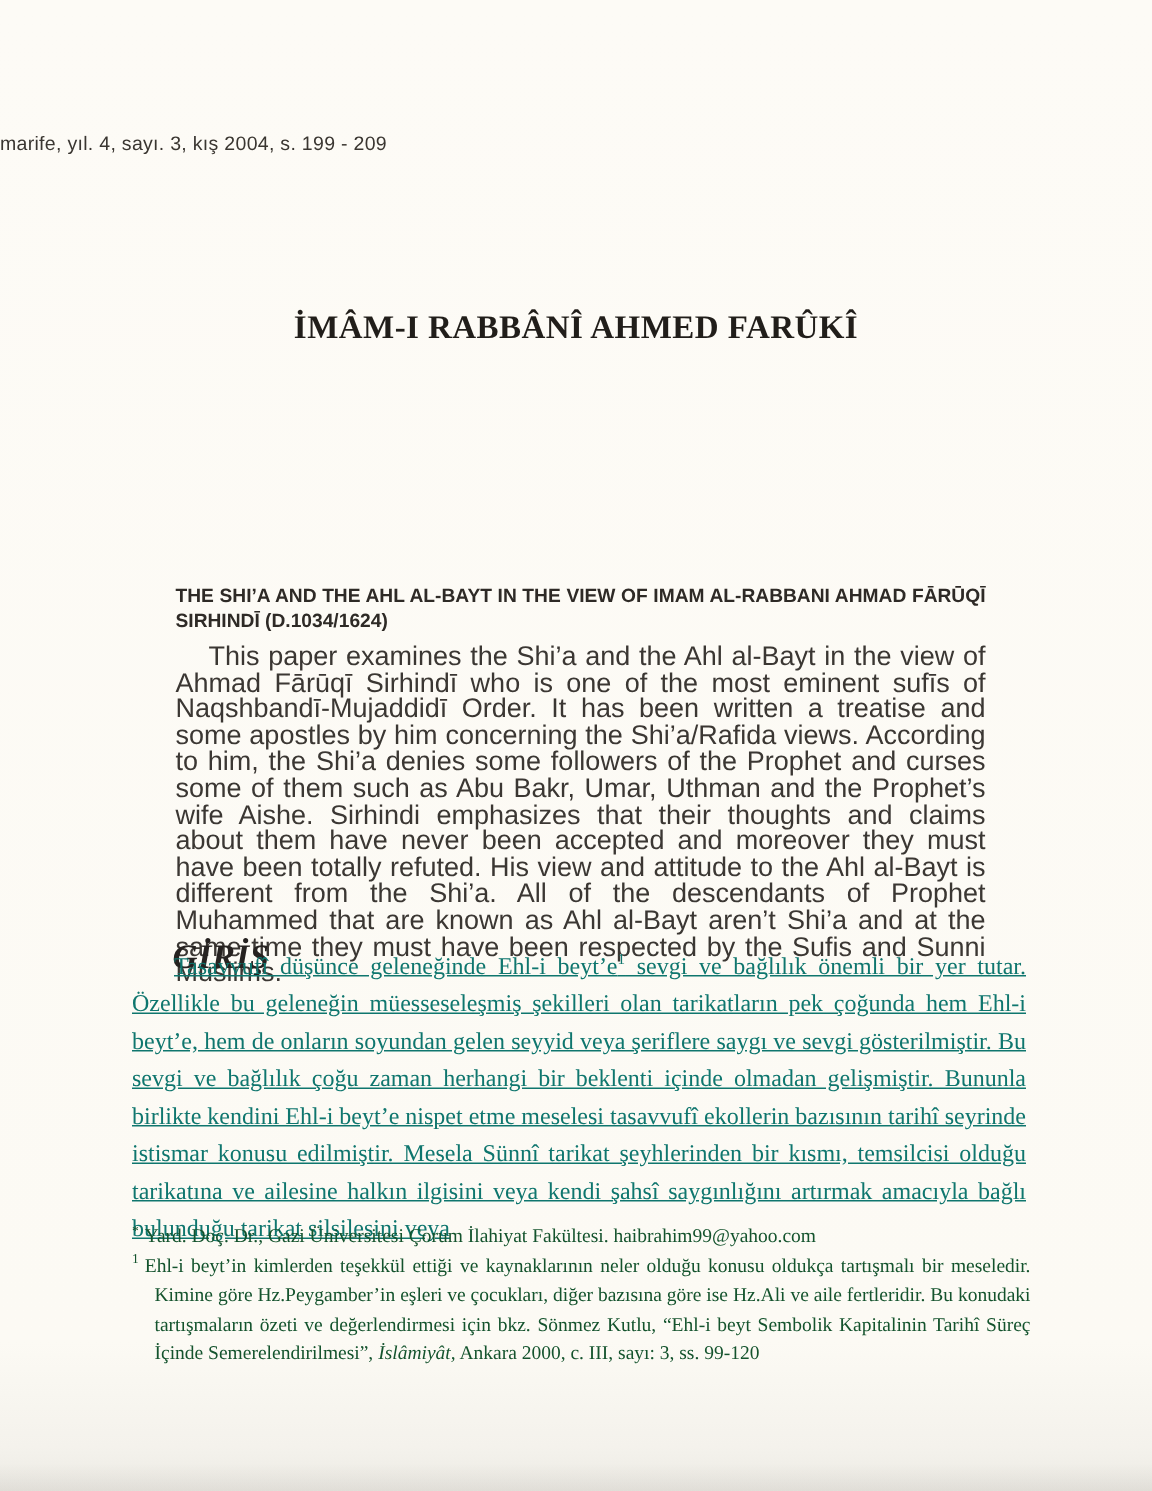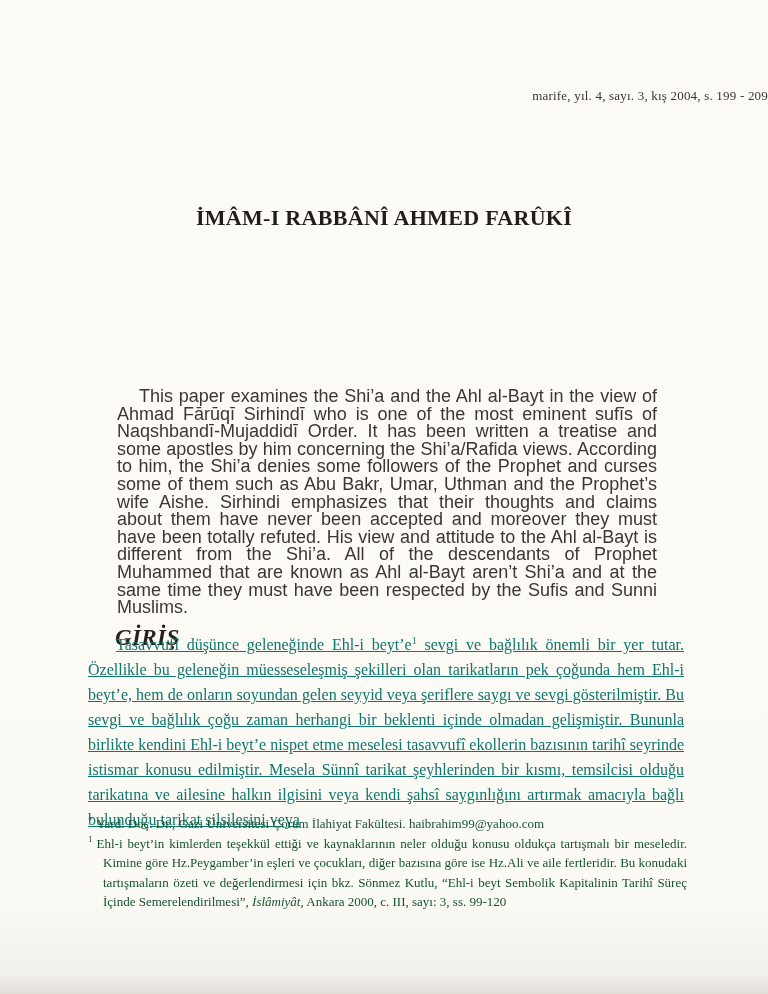--- a/index.html
+++ b/index.html
@@ -10,22 +10,22 @@
   body {
     background: linear-gradient(180deg, #fdfbf6 0%, #fcfaf4 90%, #f4f2ec 97%, #eceae4 100%);
     font-family: "Liberation Serif", serif;
     color: #332f2a;
     position: relative;
   }
   .page { position: absolute; inset: 0; }
 
   .journal-header {
     position: absolute; top: 88px; left: 0; width: 100%;
-    text-align: right;
-    font-family: Liberation Serif, serif;
+    text-align: left;
+    font-family: Liberation Sans, sans-serif;
     font-size: 13px; color: #3a3631; letter-spacing: 0.2px;
   }
 
   .article-title {
     position: absolute; top: 203px; left: 0; width: 100%;
     text-align: center;
     font-family: "Liberation Serif", serif;
     font-weight: bold;
     font-size: 22px; line-height: 29px;
     color: #211e1a; letter-spacing: 0.3px;
@@ -97,20 +97,21 @@
 <div class="page">
 
   <div class="journal-header">marife, yıl. 4, sayı. 3, kış 2004, s. 199 - 209</div>
 
   <h1 class="article-title">
     <span>İMÂM-I RABBÂNÎ AHMED FARÛKÎ</span>
   </h1>
 
 
   <div class="abstract-block">
+    <div class="abstract-heading">THE SHI’A AND THE AHL AL-BAYT IN THE VIEW OF IMAM AL-RABBANI AHMAD FĀRŪQĪ SIRHINDĪ (D.1034/1624)</div>
     <p class="abstract-body">This paper examines the Shi’a and the Ahl al-Bayt in the view of Ahmad Fārūqī Sirhindī who is one of the most eminent sufīs of Naqshbandī-Mujaddidī Order. It has been written a treatise and some apostles by him concerning the Shi’a/Rafida views. According to him, the Shi’a denies some followers of the Prophet and curses some of them such as Abu Bakr, Umar, Uthman and the Prophet’s wife Aishe. Sirhindi emphasizes that their thoughts and claims about them have never been accepted and moreover they must have been totally refuted. His view and attitude to the Ahl al-Bayt is different from the Shi’a. All of the descendants of Prophet Muhammed that are known as Ahl al-Bayt aren’t Shi’a and at the same time they must have been respected by the Sufis and Sunni Muslims.</p>
   </div>
 
   <h2 class="section-heading">GİRİŞ</h2>
 
   <p class="body-paragraph">
     <span>Tasavvufî düşünce geleneğinde Ehl-i beyt’e</span><sup>1</sup><span> sevgi ve bağlılık önemli bir yer tutar. Özellikle bu geleneğin müesseseleşmiş şekilleri olan tarikatların pek çoğunda hem Ehl-i beyt’e, hem de onların soyundan gelen seyyid veya şeriflere saygı ve sevgi gösterilmiştir. Bu sevgi ve bağlılık çoğu zaman herhangi bir beklenti içinde olmadan gelişmiştir. Bununla birlikte kendini Ehl-i beyt’e nispet etme meselesi tasavvufî ekollerin bazısının tarihî seyrinde istismar konusu edilmiştir. Mesela Sünnî tarikat şeyhlerinden bir kısmı, temsilcisi olduğu tarikatına ve ailesine halkın ilgisini veya kendi şahsî saygınlığını artırmak amacıyla bağlı bulunduğu tarikat silsilesini veya</span>
   </p>
 
   <div class="footnotes">

